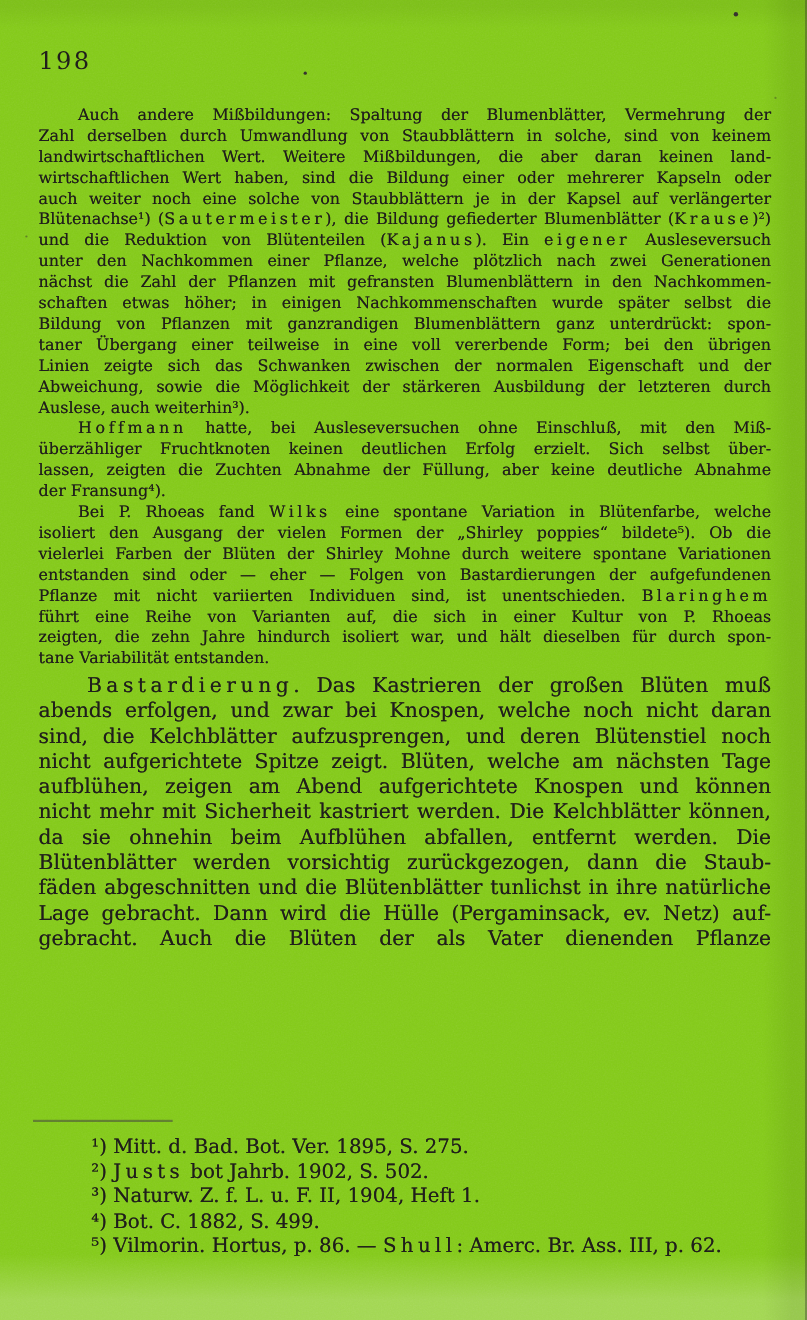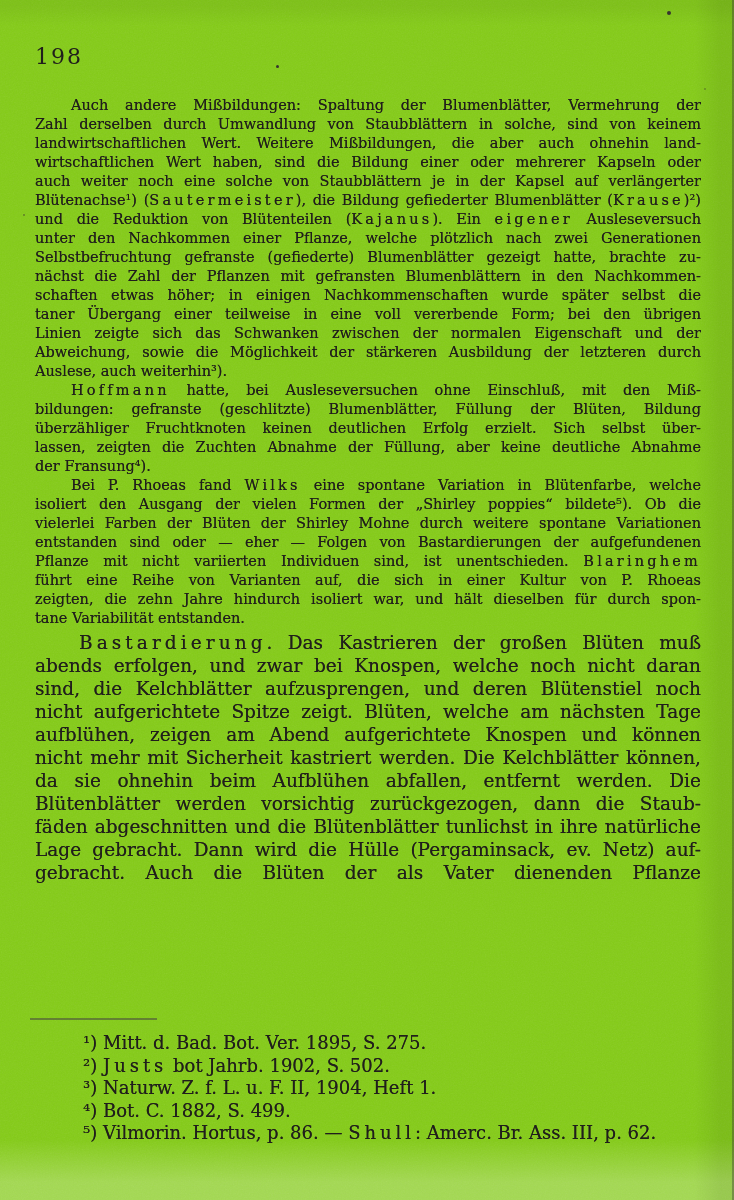--- a/index.html
+++ b/index.html
@@ -84,37 +84,36 @@
   <div class="shading"></div>
 
   <div class="header">
     <span class="page-number">198</span>
   </div>
 
   <div class="body-text">
       <div class="para small">
         <div class="line indent">Auch andere Mißbildungen: Spaltung der Blumenblätter, Vermehrung der</div>
         <div class="line">Zahl derselben durch Umwandlung von Staubblättern in solche, sind von keinem</div>
-        <div class="line">landwirtschaftlichen Wert.  Weitere Mißbildungen, die aber auch ohnehin land-</div>
+        <div class="line">landwirtschaftlichen Wert.  Weitere Mißbildungen, die aber daran keinen land-</div>
         <div class="line">wirtschaftlichen Wert haben, sind die Bildung einer oder mehrerer Kapseln oder</div>
         <div class="line">auch weiter noch eine solche von Staubblättern je in der Kapsel auf verlängerter</div>
         <div class="line">Blütenachse¹) (<span class="sp">Sautermeister</span>), die Bildung gefiederter Blumenblätter (<span class="sp">Krause</span>)²)</div>
         <div class="line">und die Reduktion von Blütenteilen (<span class="sp">Kajanus</span>).  Ein <span class="sp">eigener</span> Ausleseversuch</div>
         <div class="line">unter den Nachkommen einer Pflanze, welche plötzlich nach zwei Generationen</div>
-        <div class="line">Selbstbefruchtung gefranste (gefiederte) Blumenblätter gezeigt hatte, brachte zu-</div>
         <div class="line">nächst die Zahl der Pflanzen mit gefransten Blumenblättern in den Nachkommen-</div>
         <div class="line">schaften etwas höher; in einigen Nachkommenschaften wurde später selbst die</div>
+        <div class="line">Bildung von Pflanzen mit ganzrandigen Blumenblättern ganz unterdrückt: spon-</div>
         <div class="line">taner  Übergang einer teilweise in eine voll vererbende Form; bei den übrigen</div>
         <div class="line">Linien zeigte sich das Schwanken zwischen der normalen Eigenschaft und der</div>
         <div class="line">Abweichung, sowie die Möglichkeit der stärkeren Ausbildung der letzteren durch</div>
         <div class="line last">Auslese, auch weiterhin³).</div>
       </div>
       <div class="para small">
         <div class="line indent"><span class="sp">Hoffmann</span> hatte, bei Ausleseversuchen ohne Einschluß, mit den Miß-</div>
-        <div class="line">bildungen: gefranste (geschlitzte) Blumenblätter, Füllung der Blüten, Bildung</div>
         <div class="line">überzähliger Fruchtknoten keinen deutlichen Erfolg erzielt.  Sich selbst über-</div>
         <div class="line">lassen, zeigten die Zuchten Abnahme der Füllung, aber keine deutliche Abnahme</div>
         <div class="line last">der Fransung⁴).</div>
       </div>
       <div class="para small">
         <div class="line indent">Bei P. Rhoeas fand <span class="sp">Wilks</span> eine spontane Variation in Blütenfarbe, welche</div>
         <div class="line">isoliert den Ausgang der vielen Formen der „Shirley poppies“ bildete⁵).  Ob die</div>
         <div class="line">vielerlei Farben der Blüten der Shirley Mohne durch weitere spontane Variationen</div>
         <div class="line">entstanden sind oder — eher — Folgen von Bastardierungen der aufgefundenen</div>
         <div class="line">Pflanze mit nicht variierten Individuen sind, ist unentschieden.  <span class="sp">Blaringhem</span></div>

